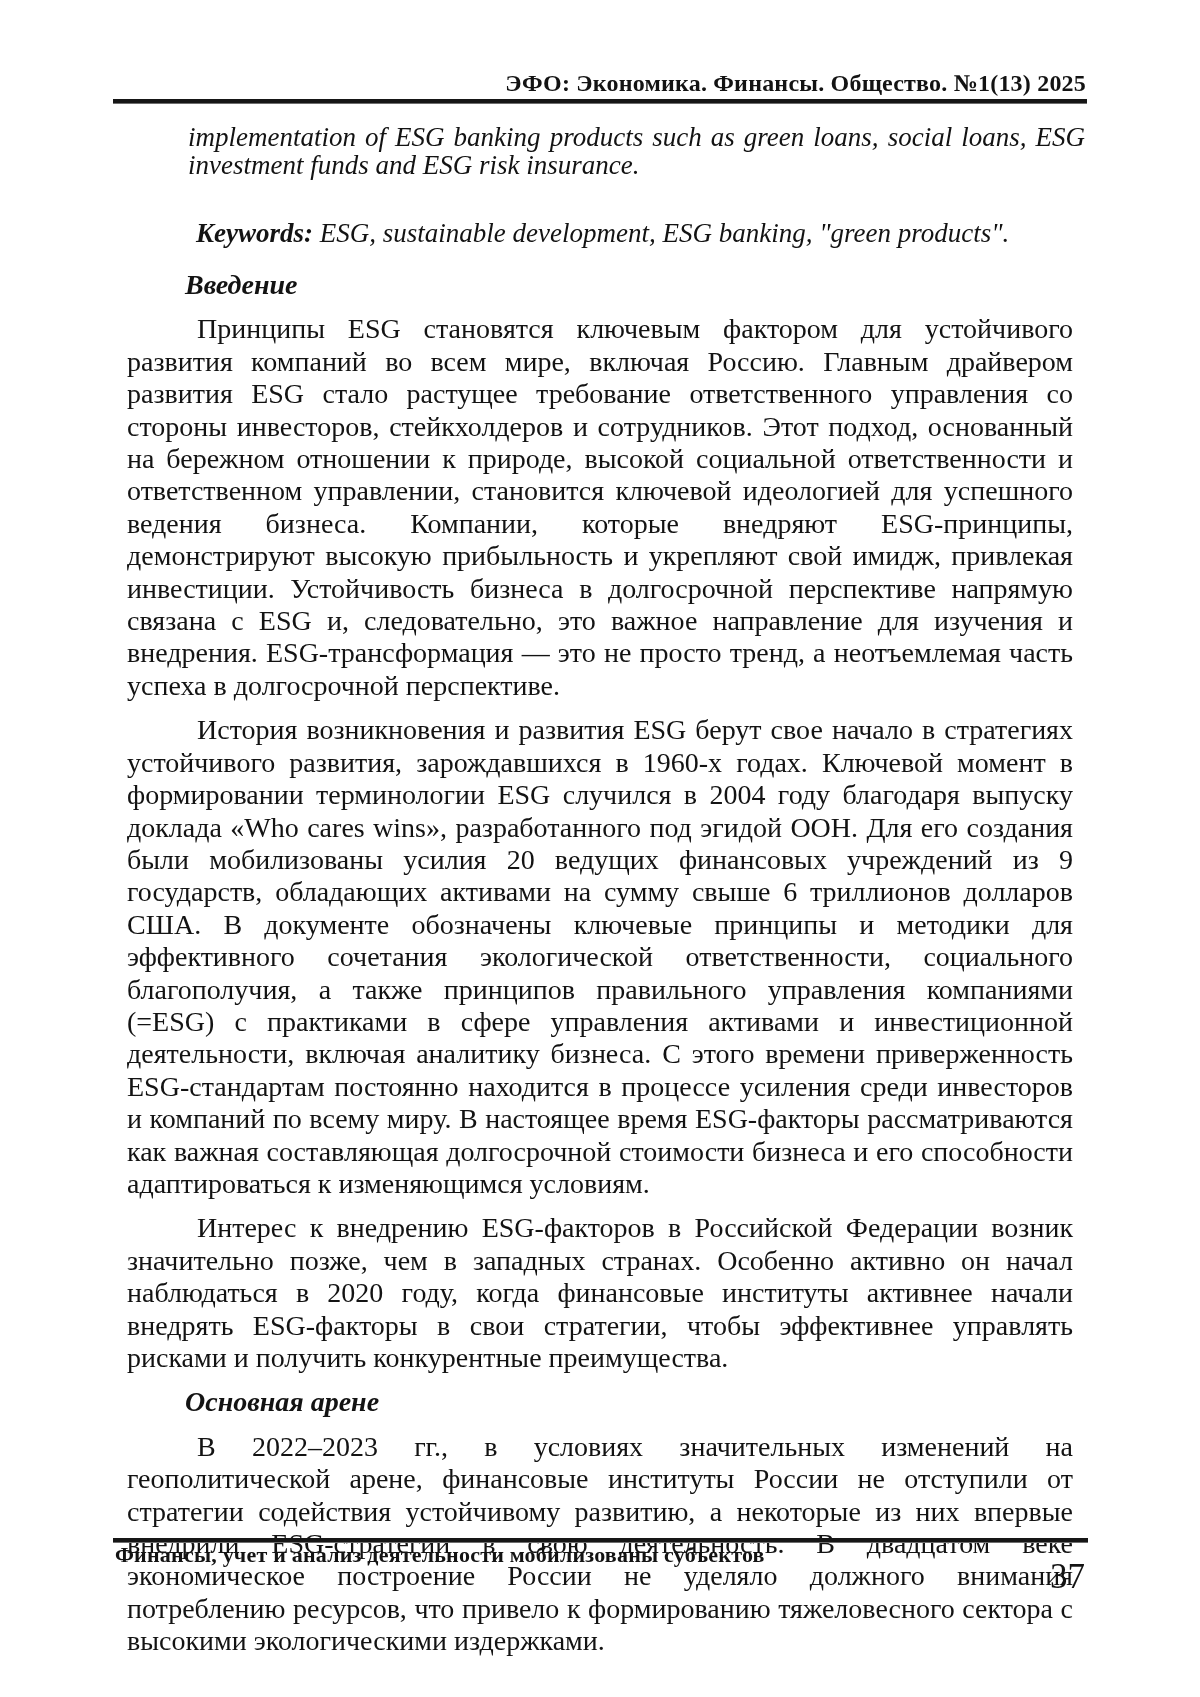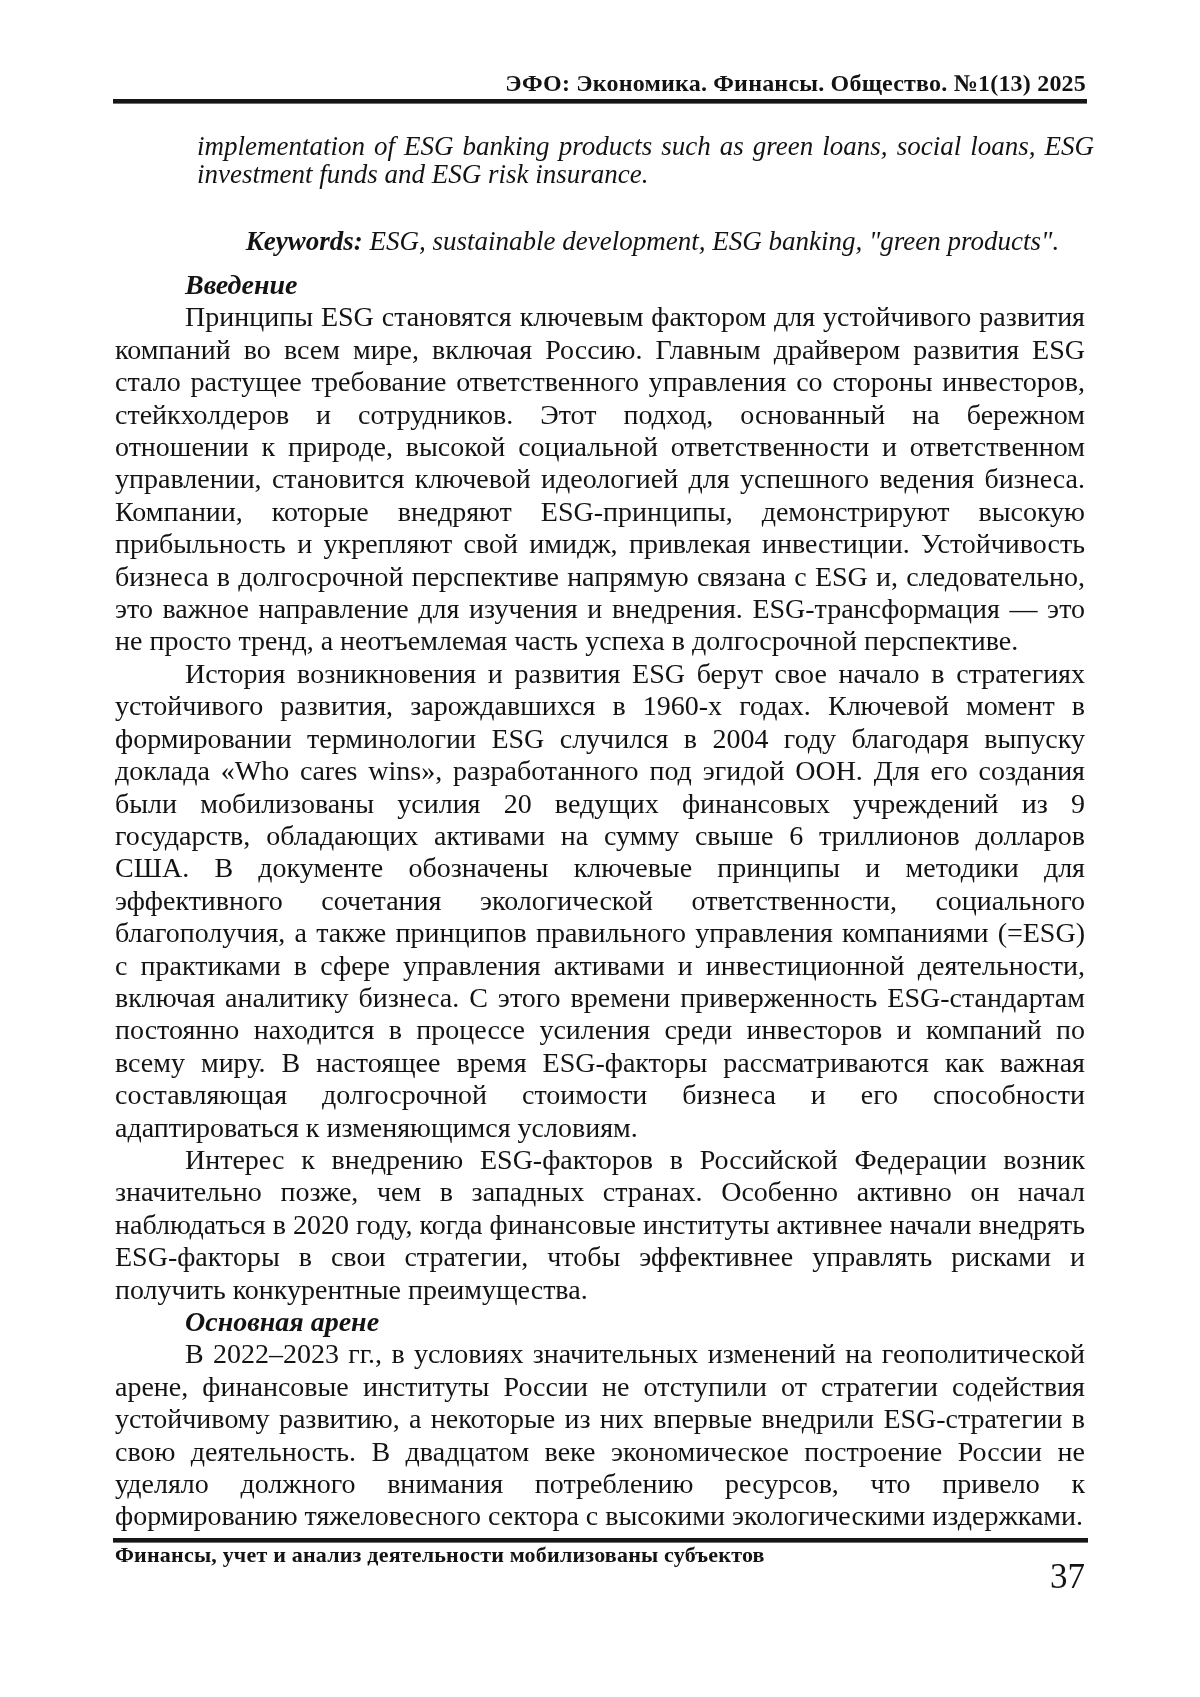--- a/index.html
+++ b/index.html
@@ -34,48 +34,47 @@
   
   .abstract-text {
     position: absolute;
     top: 123px;
     left: 188px;
     width: 897px;
     font-size: 27px;
     line-height: 28px;
     font-style: italic;
     text-align: justify;
-    margin: 9px;
+    margin: 0;
   }
   .keywords-line {
     position: absolute;
     top: 211px;
     left: 188px;
     width: 897px;
     font-size: 27px;
     line-height: 28px;
     font-style: italic;
-    margin: 16px;
+    margin: 8px;
     white-space: nowrap;
-    text-align: center;
   }
   .keywords-line .kw-label { font-weight: bold; font-style: italic; }
   
   .body-column {
     position: absolute;
     top: 269px;
     left: 115px;
     width: 970px;
     font-size: 28px;
     line-height: 32.4px;
     text-align: justify;
     hyphens: none;
   }
   .body-column p {
-    margin: 0;
+    margin: 12px;
     text-indent: 70px;
   }
   .body-column h2 {
     margin: 0;
     font-size: 28px;
     line-height: 32.4px;
     font-weight: bold;
     font-style: italic;
     text-indent: 70px;
     text-align: left;

